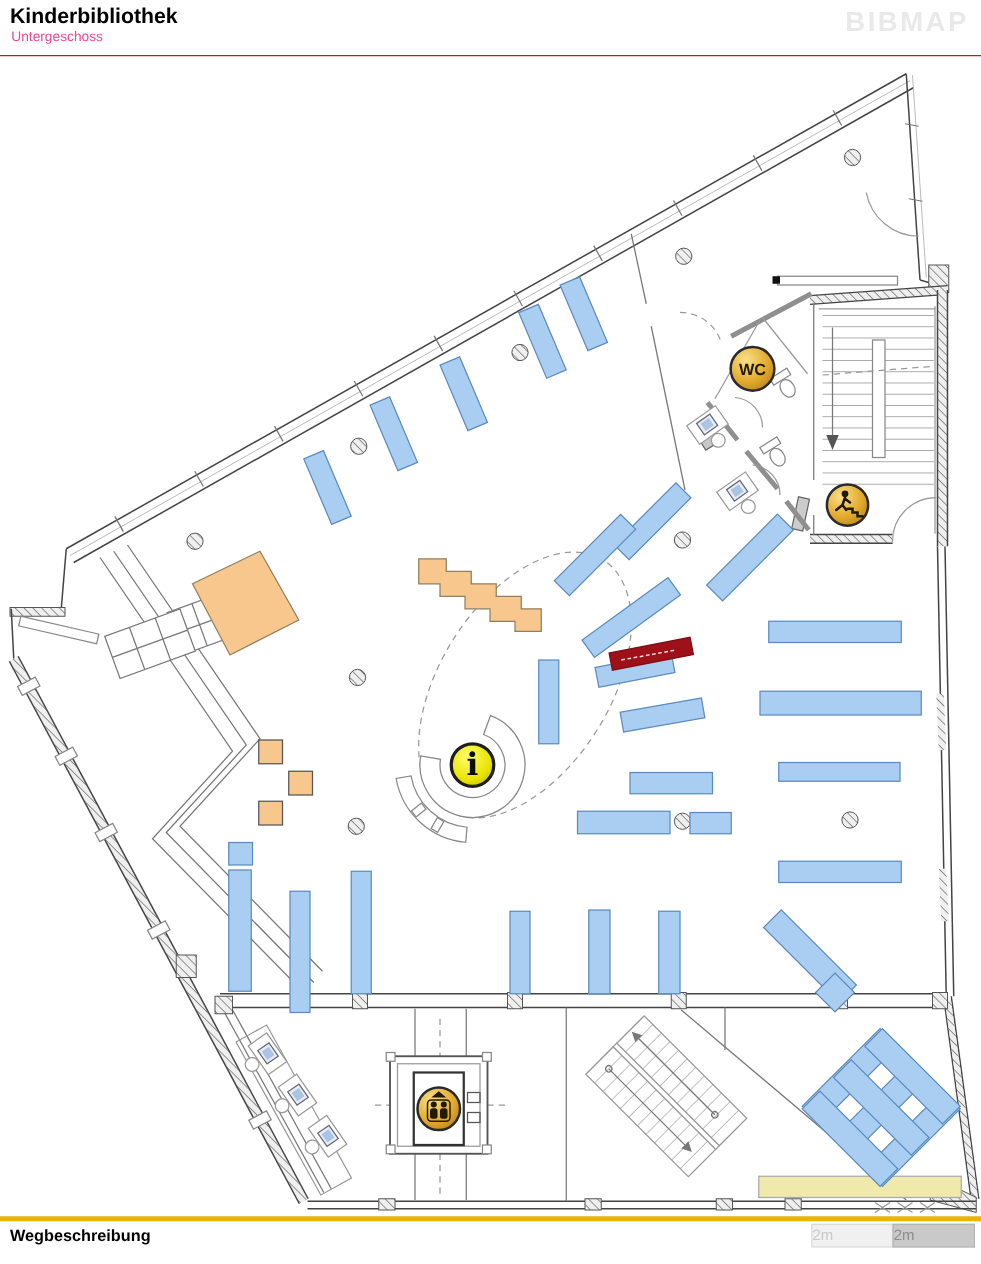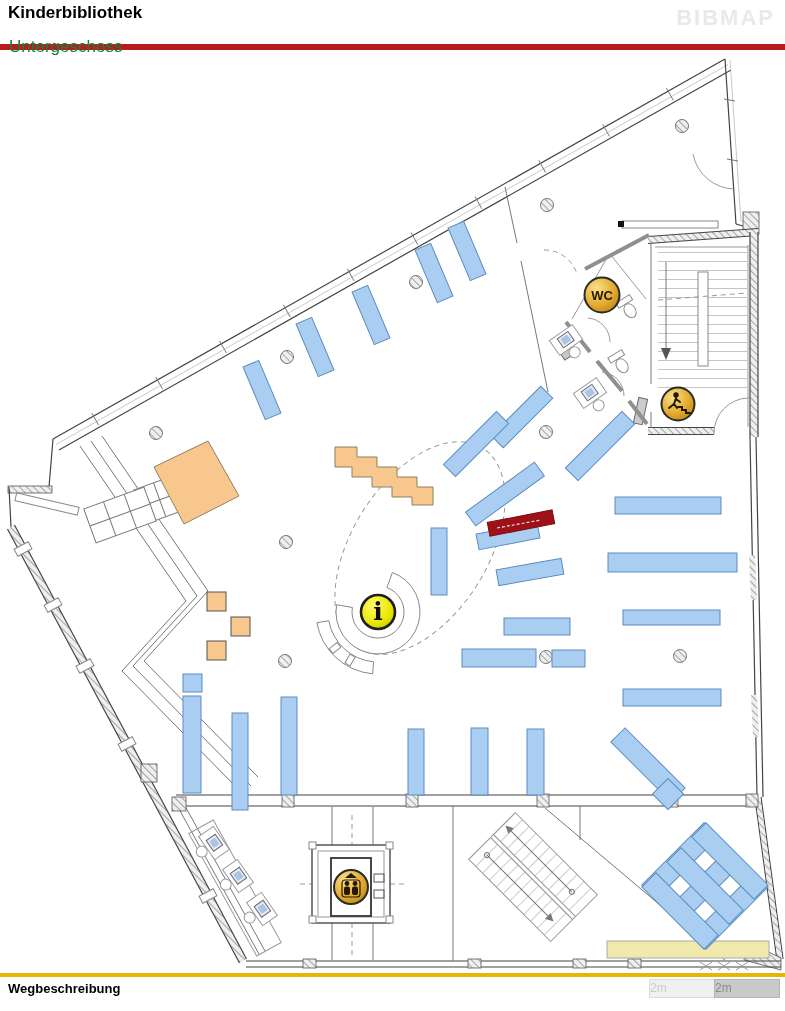--- a/index.html
+++ b/index.html
@@ -1,20 +1,20 @@
 <!DOCTYPE html>
 <html><head>
 <meta charset="utf-8">
 <style>
   html,body{margin:0;padding:0;background:#fff;font-family:"Liberation Sans",sans-serif;}
   .page{position:relative;width:785px;height:1011px;background:#fff;overflow:hidden;}
   .map-svg{position:absolute;left:0;top:0;z-index:1;}
-  .header{position:absolute;left:0;top:0;width:785px;height:44px;background:#fff;border-bottom:6px solid #b91c1c;z-index:2;}
+  .header{position:absolute;left:0;top:0;width:785px;height:44px;background:#fff;border-bottom:1px solid #b91c1c;z-index:2;}
   .title{position:absolute;left:8px;top:3px;font-size:17px;font-weight:bold;color:#000;}
-  .subtitle{position:absolute;left:9px;top:37px;font-size:17px;color:#15803d;}
+  .subtitle{position:absolute;left:9px;top:24px;font-size:11px;color:#ec4899;}
   .logo{position:absolute;right:10px;top:5px;font-size:22px;font-weight:bold;letter-spacing:2px;color:#e9e9e9;}
   .footer{position:absolute;left:0;top:973px;width:785px;height:38px;background:#fff;border-top:4px solid #eab308;z-index:2;}
   .footer-label{position:absolute;left:8px;top:4px;font-size:13px;font-weight:bold;color:#000;}
   .scalebox{position:absolute;top:2px;height:17px;width:64px;font-size:12px;text-align:left;line-height:17px;}
   .scale-l{left:649px;background:#f0f0f0;border:1px solid #dcdcdc;color:#c9c9c9;}
   .scale-r{left:714px;background:#c9c9c9;border:1px solid #b5b5b5;color:#8c8c8c;}
   
   .s1{stroke:#444;stroke-width:1.2;fill:none}
   .s2{stroke:#777;stroke-width:1;fill:none}
   .s3{stroke:#999;stroke-width:1;fill:none}

